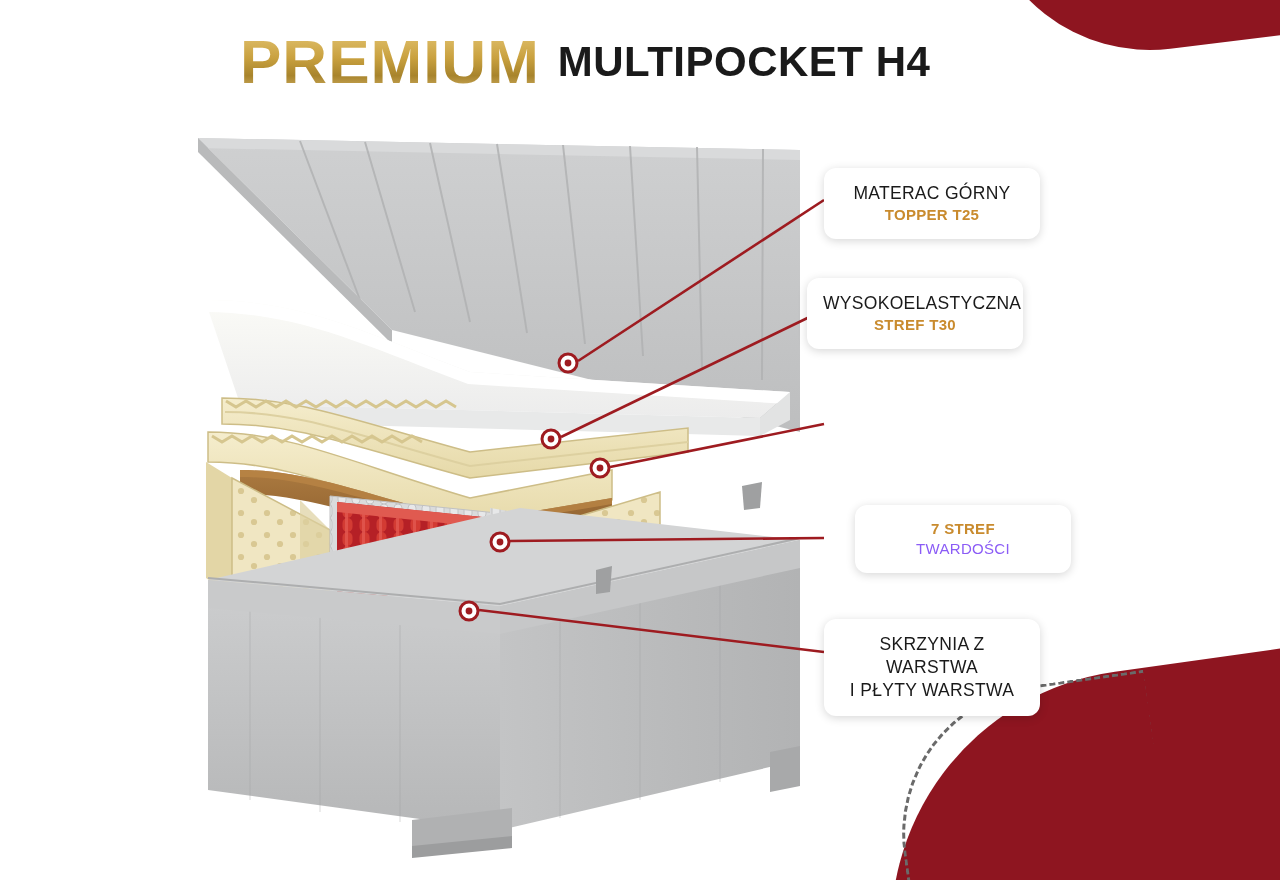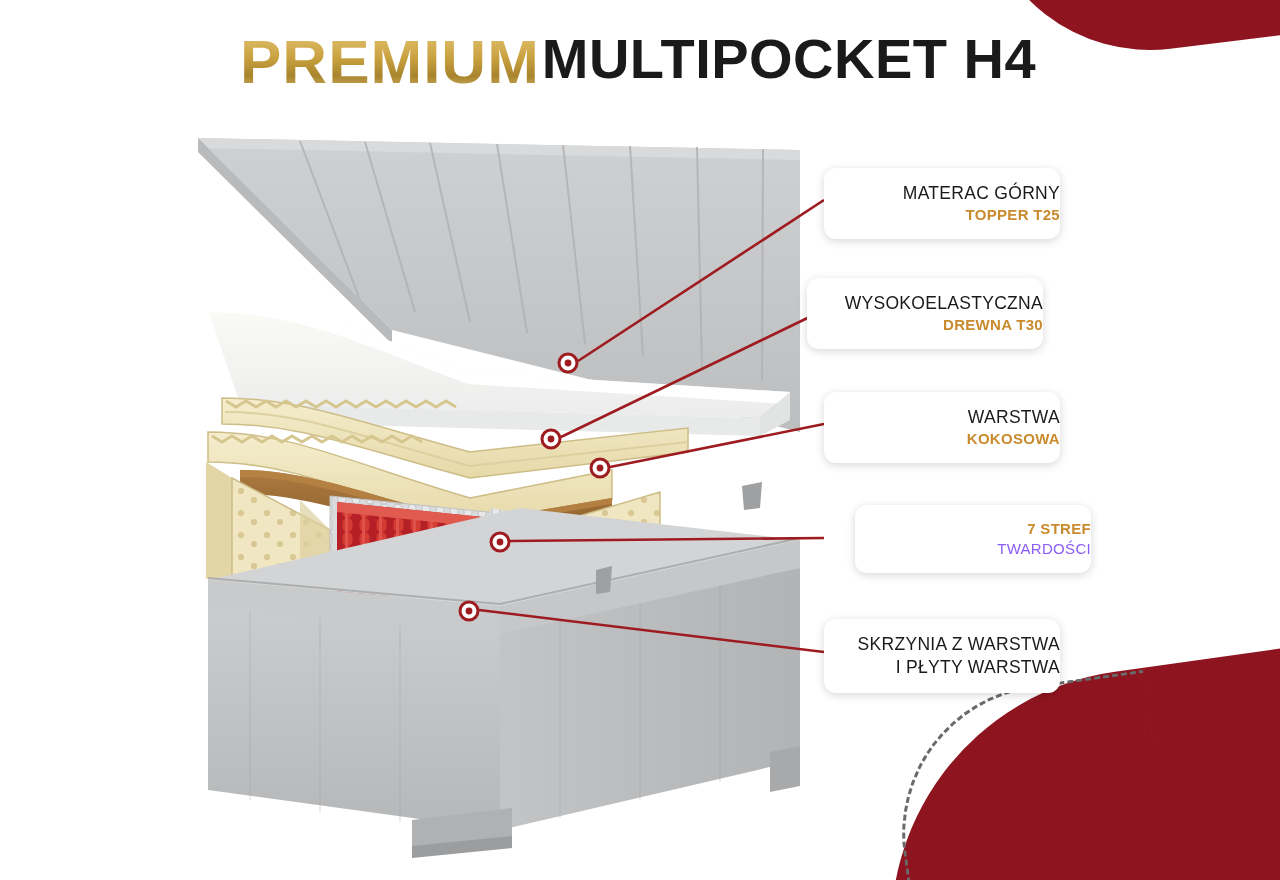--- a/index.html
+++ b/index.html
@@ -56,49 +56,49 @@
     border-bottom: none;
     transform: rotate(-8deg);
     pointer-events: none;
   }
   
   .title-wrap {
     position: absolute;
     left: 240px;
     top: 26px;
     display: flex;
-    align-items: flex-start;
-    gap: 2px;
+    align-items: center;
+    gap: 18px;
     white-space: nowrap;
   }
   .title-premium {
     font-size: 62px;
     font-weight: bold;
     letter-spacing: 1px;
     background: linear-gradient(180deg,#e7c97a 0%,#c9a13f 45%,#a8842c 70%,#e0c077 100%);
     -webkit-background-clip: text;
     background-clip: text;
     color: transparent;
   }
   .title-rest {
-    font-size: 56px;
+    font-size: 42px;
     font-weight: bold;
     color: #1a1a1a;
     letter-spacing: 0.5px;
   }
   
   .callout {
     position: absolute;
     background: #ffffff;
     border-radius: 12px;
     box-shadow: 0 2px 10px rgba(0,0,0,0.16);
-    padding: 14px 0;
-    text-align: right;
+    padding: 14px 16px;
+    text-align: center;
     line-height: 1.32;
-    width: 236px;
+    width: 216px;
     box-sizing: border-box;
   }
   .callout .l1 {
     display: block;
     font-size: 17.5px;
     color: #1a1a1a;
     letter-spacing: 0.3px;
   }
   .callout .l2 {
     display: block;
@@ -300,27 +300,23 @@
     </g>
   </svg>
 
   <div class="callout" id="callout-0">
     <span class="l1">MATERAC GÓRNY</span>
     <span class="l2">TOPPER T25</span>
   </div>
 
   <div class="callout" id="callout-1">
     <span class="l1">WYSOKOELASTYCZNA</span>
-    <span class="l2">DREWNA T30</span>
-  </div>
-
-  <div class="callout" id="callout-2">
-    <span class="l1">WARSTWA</span>
-    <span class="l2">KOKOSOWA</span>
-  </div>
+    <span class="l2">STREF T30</span>
+  </div>
+
 
   <div class="callout" id="callout-3">
     <span class="l2">7 STREF</span>
     <span class="l2 plain">TWARDOŚCI</span>
   </div>
 
   <div class="callout" id="callout-4">
     <span class="l1">SKRZYNIA Z WARSTWA</span>
     <span class="l1">I PŁYTY WARSTWA</span>
   </div>

